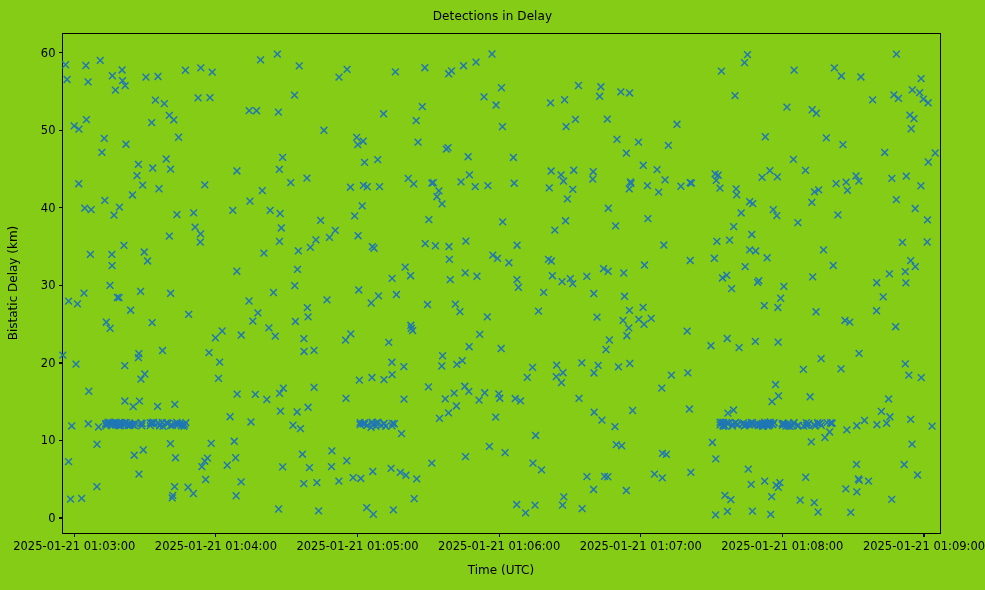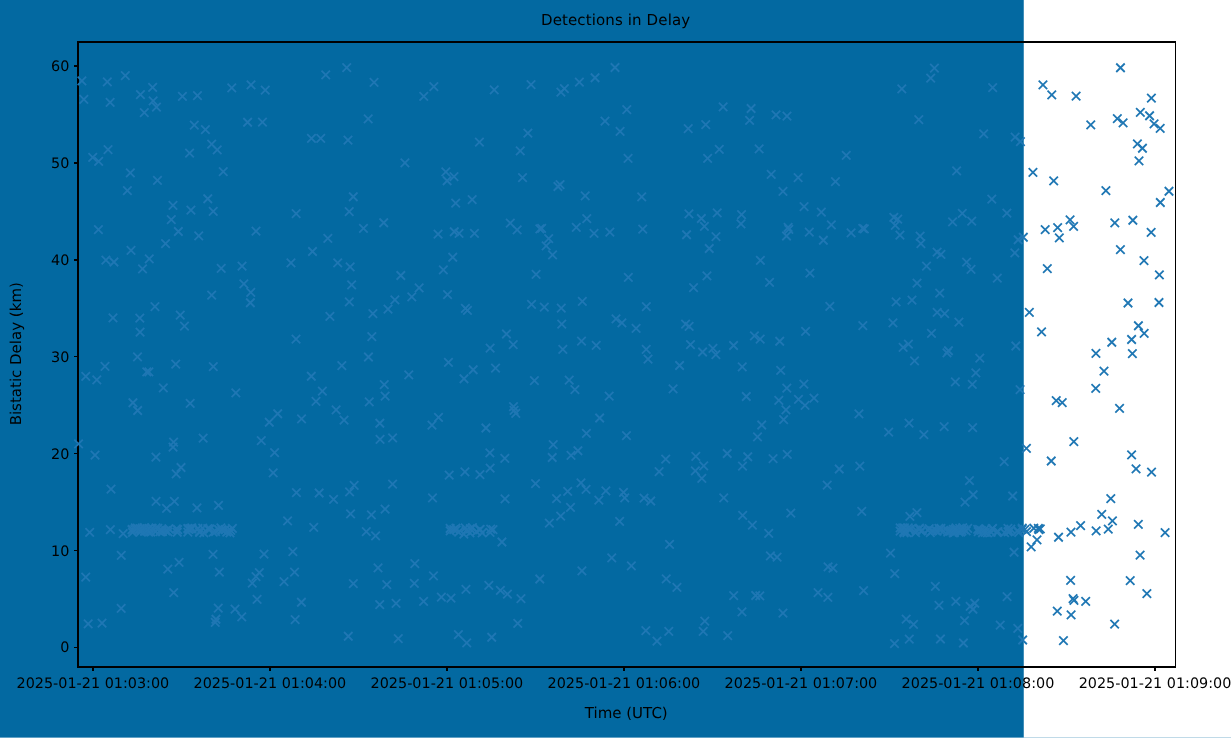--- a/index.html
+++ b/index.html
@@ -9,23 +9,23 @@
     background: #ffffff;
   }
   body {
     font-family: "DejaVu Sans", "Liberation Sans", sans-serif;
     width: 985px;
     height: 590px;
     overflow: hidden;
   }
   #figure {
     position: relative;
-    width: 819px;
+    width: 985px;
     height: 590px;
-    background: #0369a1;
+    background: #84cc16;
   }
   #chart-title {
     position: absolute;
     left: 0;
     top: 9px;
     width: 985px;
     text-align: center;
     font-size: 12px;
     color: #000000;
     letter-spacing: 0.1px;

